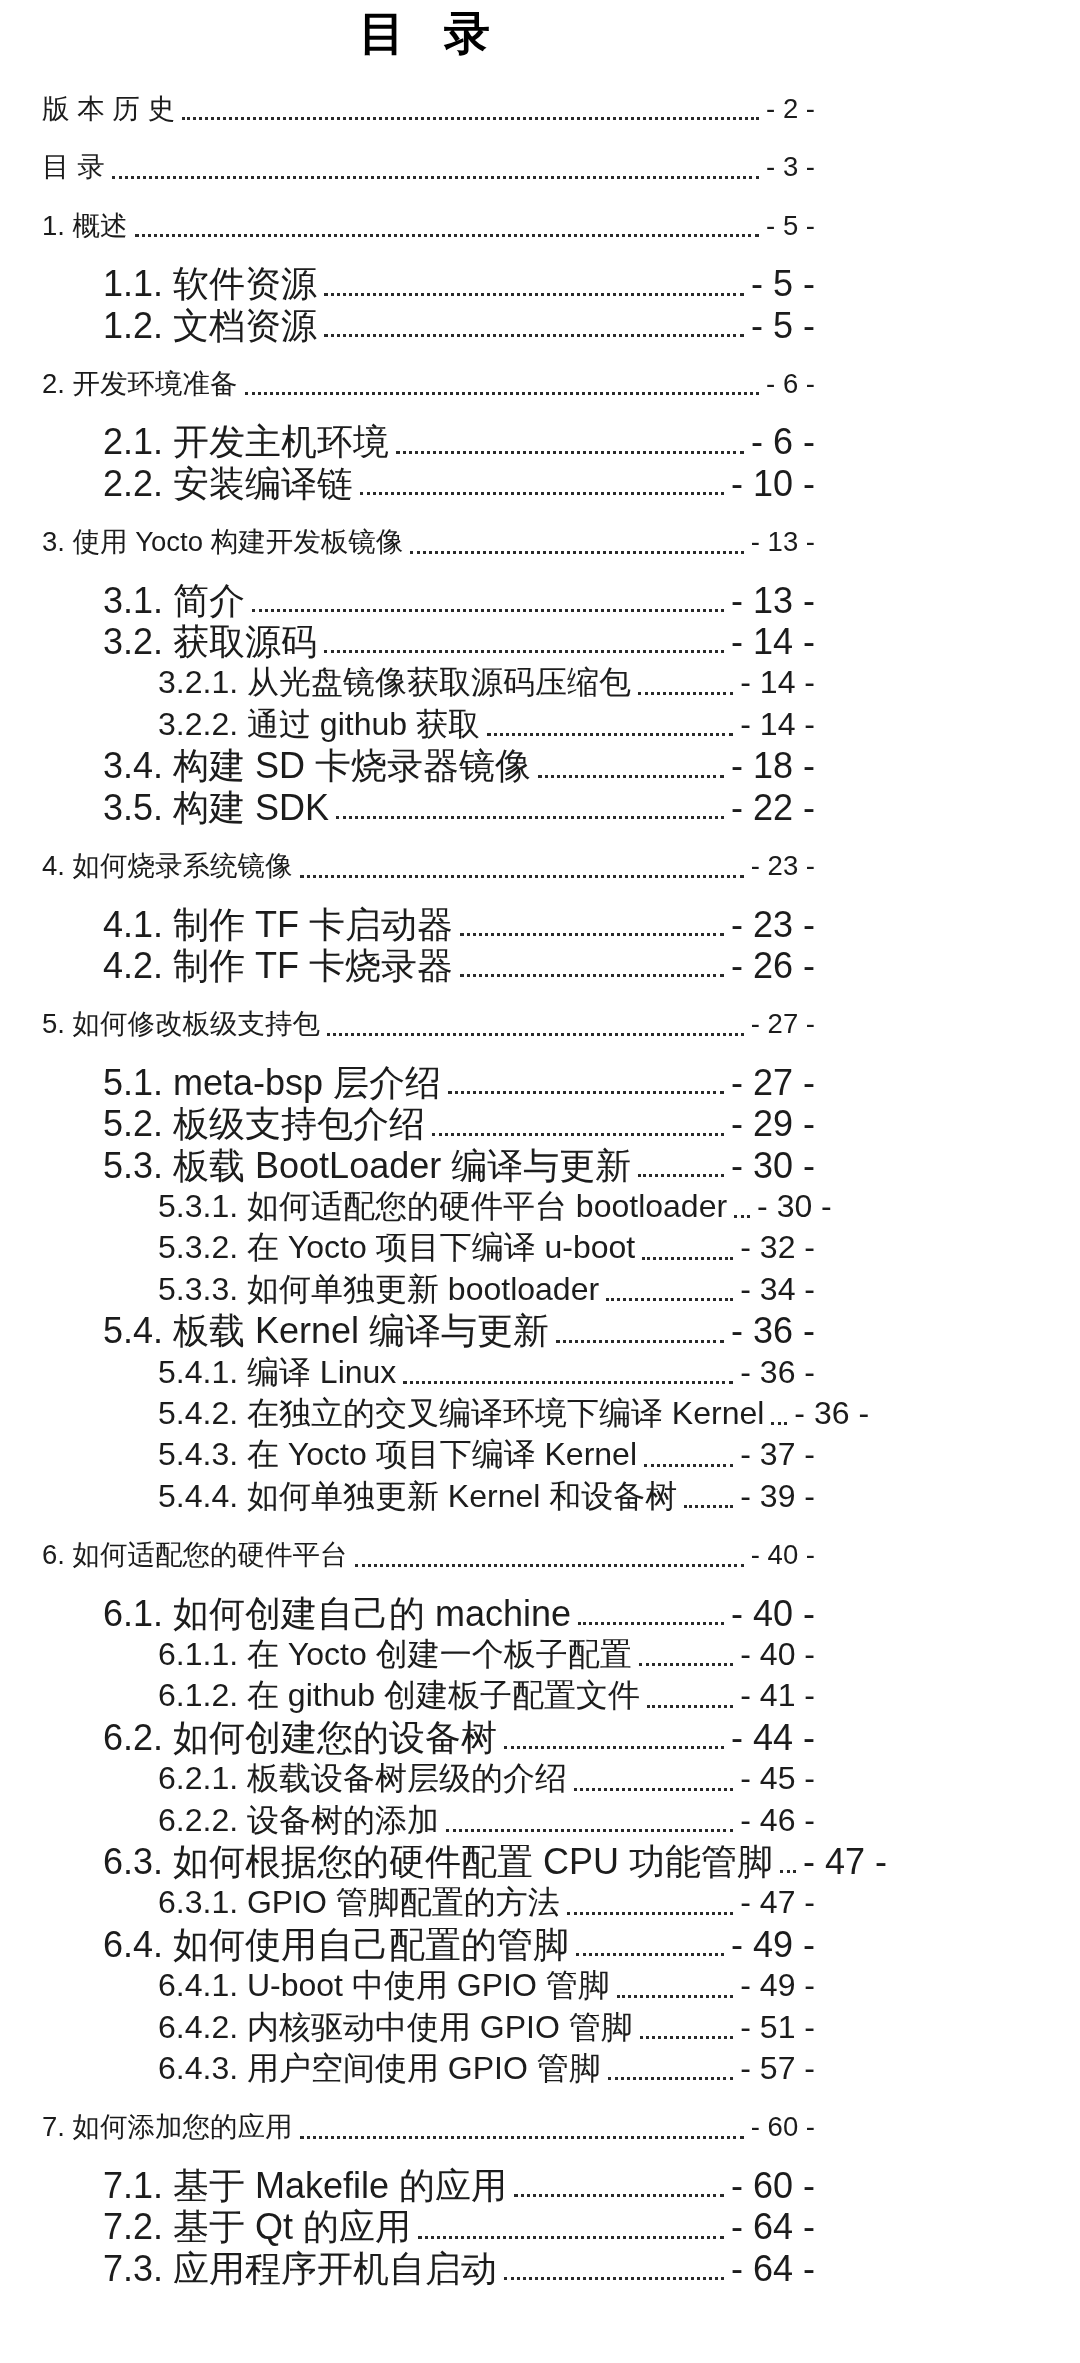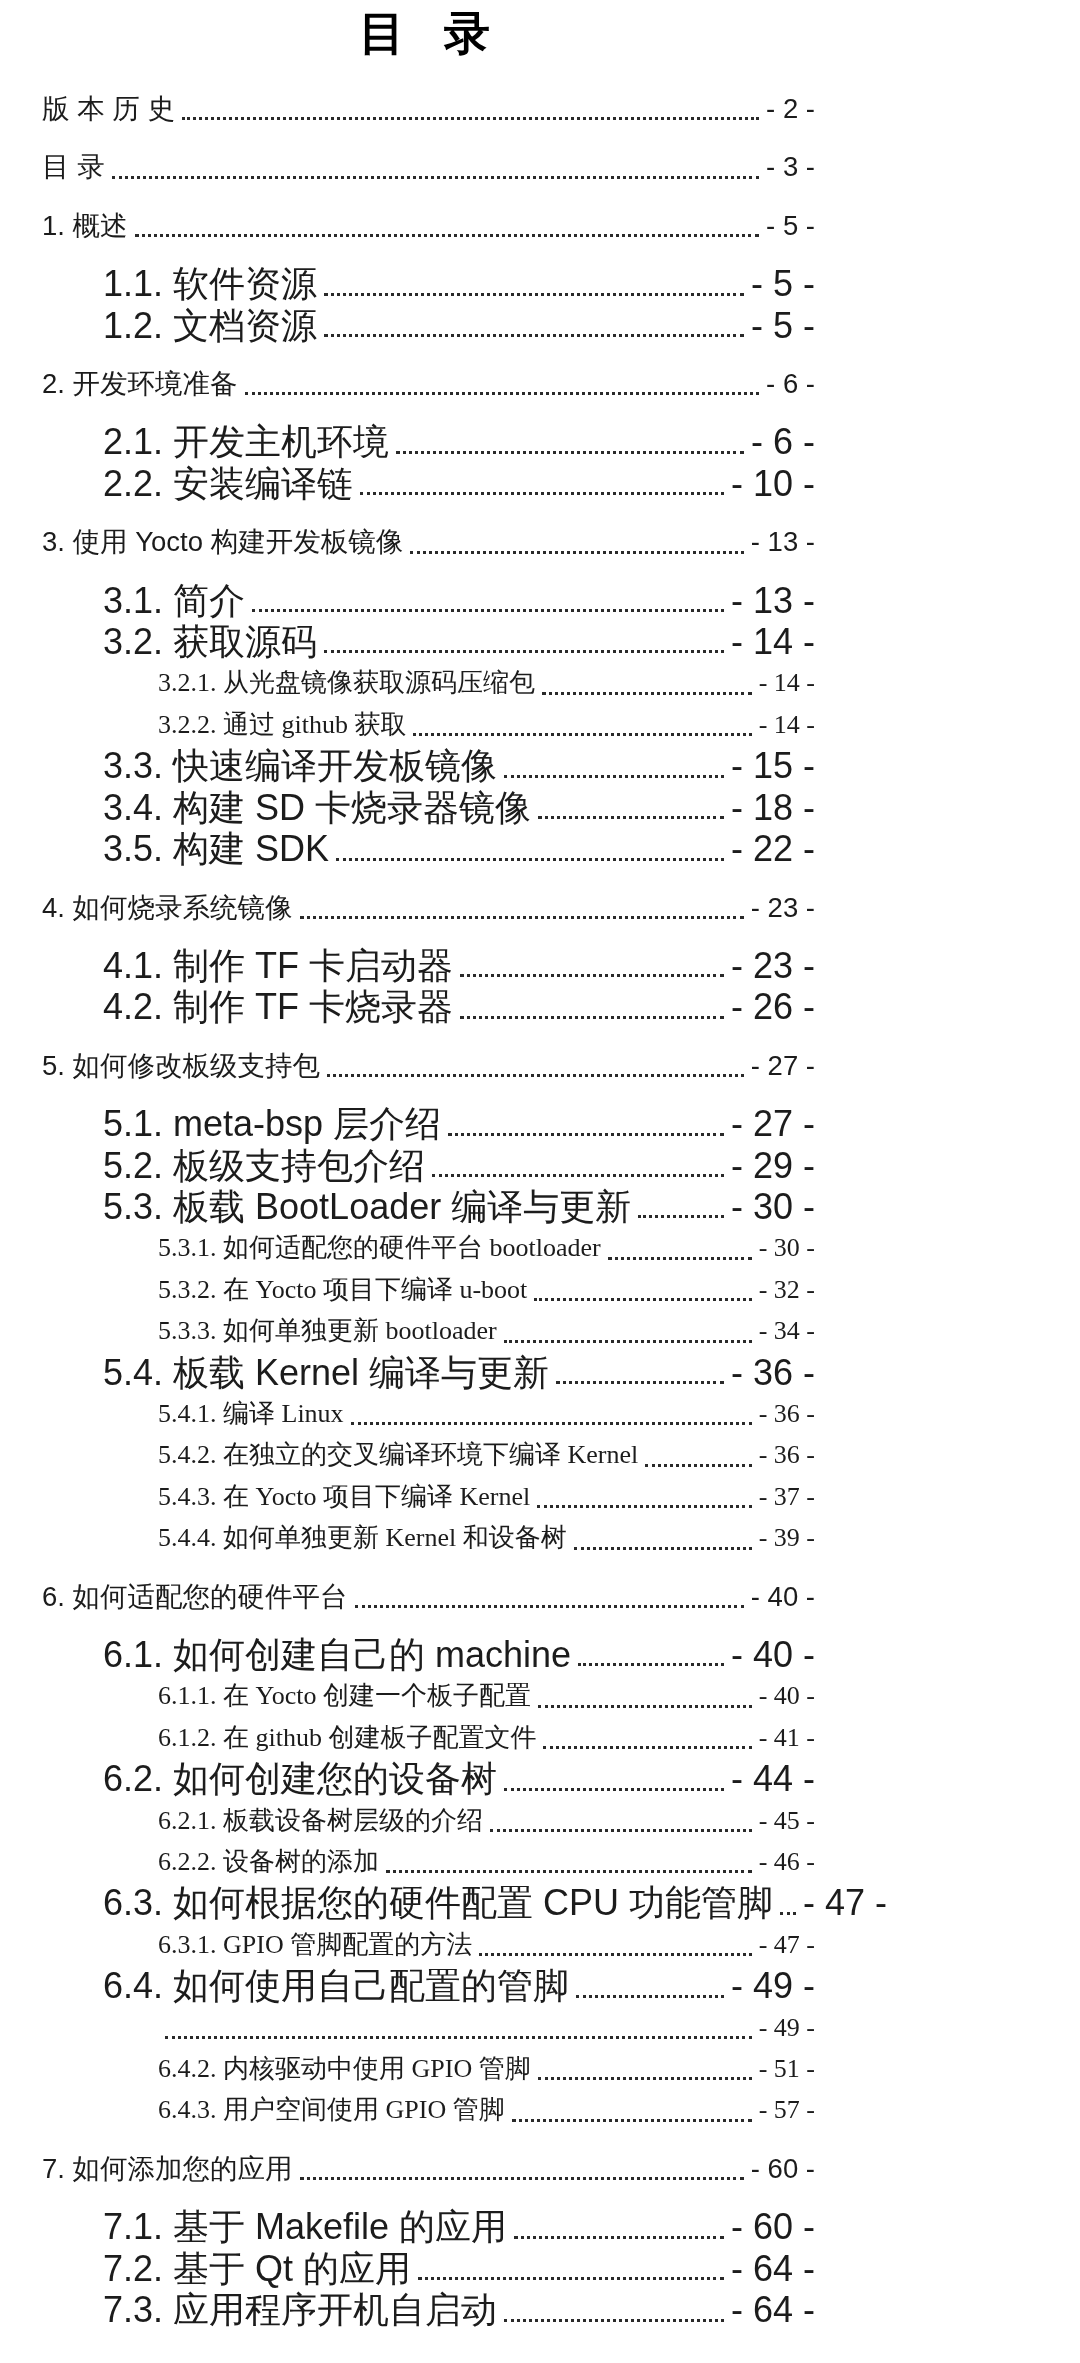--- a/index.html
+++ b/index.html
@@ -26,21 +26,21 @@
     word-spacing: 10px;
     color: #000000;
   }
   .row {
     display: flex;
     align-items: baseline;
     line-height: 41.4px;
   }
   .lvl0 { font-size: 27.5px; margin: 17px 0; padding-left: 0; }
   .lvl1 { font-size: 36px;   padding-left: 61px; }
-  .lvl2 { font-size: 26px;   padding-left: 116px; font-family: Liberation Serif, serif; }
+  .lvl2 { font-size: 32px;   padding-left: 116px; }
   .entry-title { white-space: nowrap; }
   .leader-dots {
     flex: 1;
     align-self: flex-end;
     border-bottom: 3px dotted #2a2a2a;
     margin: 0 7px 9px 7px;
     min-width: 16px;
   }
   .entry-page { white-space: nowrap; }
 </style>
@@ -109,25 +109,20 @@
         <span class="entry-title">3.2.1. 从光盘镜像获取源码压缩包</span>
         <span class="leader-dots"></span>
         <span class="entry-page">- 14 -</span>
       </div>
       <div class="row lvl2">
         <span class="entry-title">3.2.2. 通过 github 获取</span>
         <span class="leader-dots"></span>
         <span class="entry-page">- 14 -</span>
       </div>
       <div class="row lvl1">
-        <span class="entry-title">3.3. 快速编译开发板镜像</span>
-        <span class="leader-dots"></span>
-        <span class="entry-page">- 15 -</span>
-      </div>
-      <div class="row lvl1">
         <span class="entry-title">3.4. 构建 SD 卡烧录器镜像</span>
         <span class="leader-dots"></span>
         <span class="entry-page">- 18 -</span>
       </div>
       <div class="row lvl1">
         <span class="entry-title">3.5. 构建 SDK</span>
         <span class="leader-dots"></span>
         <span class="entry-page">- 22 -</span>
       </div>
       <div class="row lvl0">
@@ -249,20 +244,21 @@
         <span class="entry-title">6.3.1. GPIO 管脚配置的方法</span>
         <span class="leader-dots"></span>
         <span class="entry-page">- 47 -</span>
       </div>
       <div class="row lvl1">
         <span class="entry-title">6.4. 如何使用自己配置的管脚</span>
         <span class="leader-dots"></span>
         <span class="entry-page">- 49 -</span>
       </div>
       <div class="row lvl2">
+        <span class="entry-title">6.4.1. U-boot 中使用 GPIO 管脚</span>
         <span class="leader-dots"></span>
         <span class="entry-page">- 49 -</span>
       </div>
       <div class="row lvl2">
         <span class="entry-title">6.4.2. 内核驱动中使用 GPIO 管脚</span>
         <span class="leader-dots"></span>
         <span class="entry-page">- 51 -</span>
       </div>
       <div class="row lvl2">
         <span class="entry-title">6.4.3. 用户空间使用 GPIO 管脚</span>

